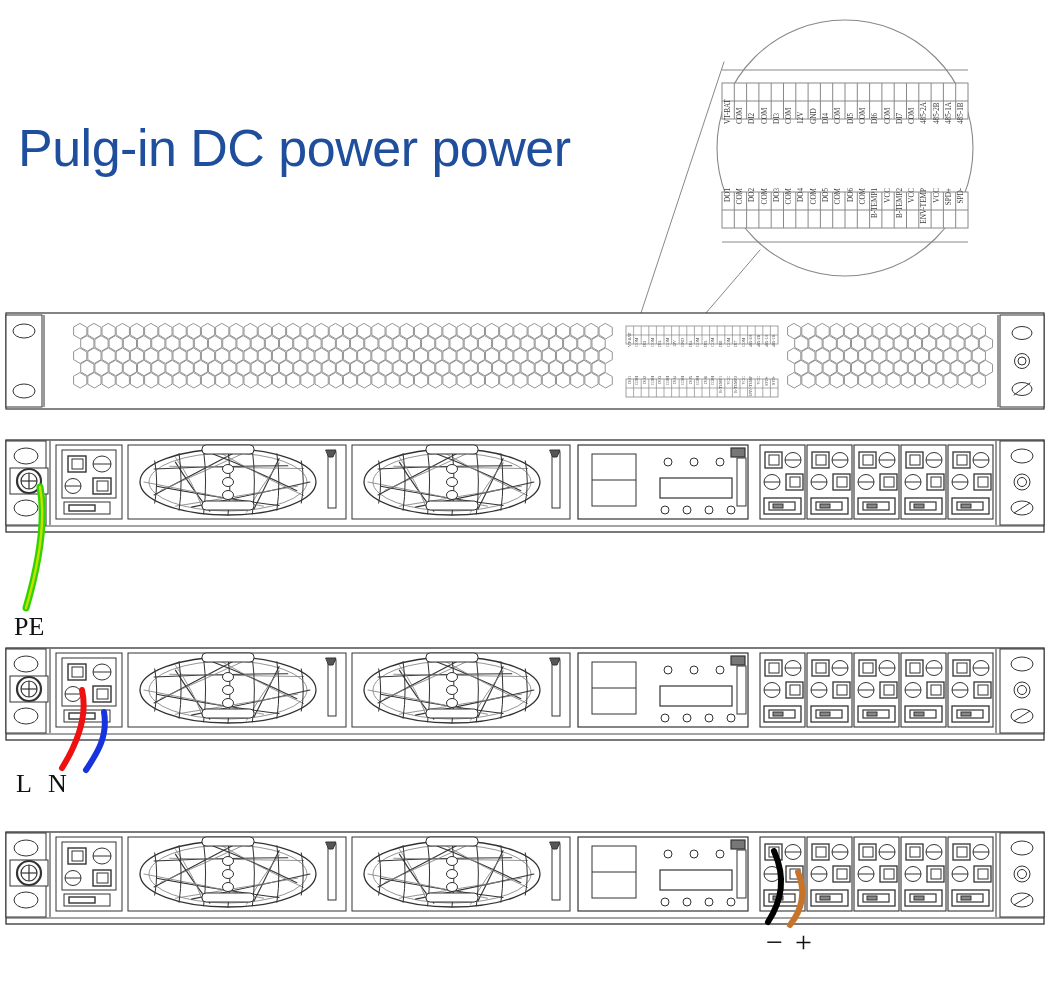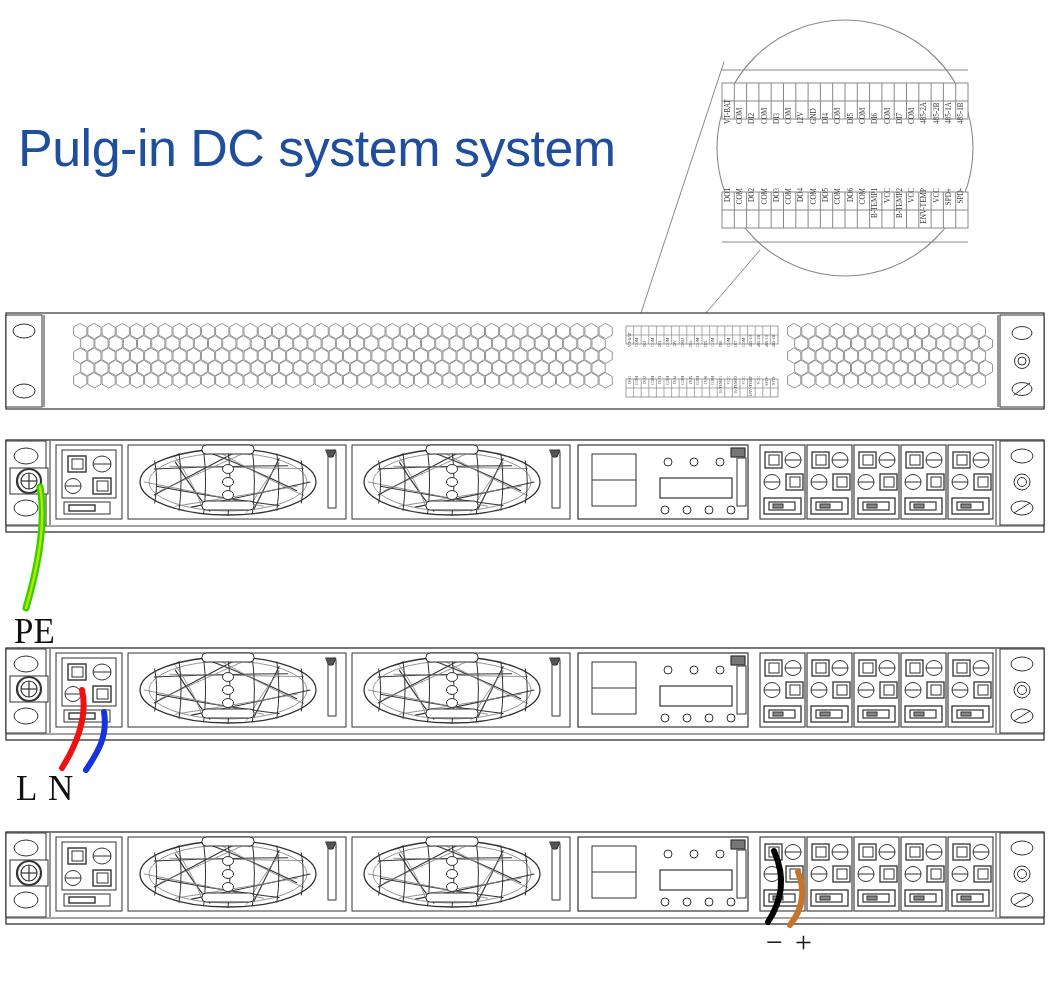--- a/index.html
+++ b/index.html
@@ -11,35 +11,35 @@
   #stage{position:absolute;left:0;top:0;width:1050px;height:1000px;}
   .title{
     position:absolute;left:18px;top:118px;
     font-family:"Liberation Sans", sans-serif;
     font-size:52px;font-weight:400;color:#1f4e9c;
     letter-spacing:-0.5px;white-space:nowrap;
   }
   .wirelabel{
     position:absolute;
     font-family:"Liberation Serif", serif;
-    font-size:35px;color:#111;white-space:nowrap;
+    font-size:26px;color:#111;white-space:nowrap;
   }
   .wirelabel.sym{font-size:30px;}
   svg{position:absolute;left:0;top:0;}
   .termlbl{
     font-family:"Liberation Serif", serif;
     fill:#3a3a3a;
   }
 </style>
 </head>
 <body>
 
 <div id="stage">
 
-  <div class="title">Pulg-in DC system system</div>
+  <div class="title">Pulg-in DC power power</div>
 
   <svg id="art" width="1050" height="1000" viewBox="0 0 1050 1000">
       <g>
         <path d="M 636,328 L 724,62" fill="none" stroke="#888888" stroke-width="1" stroke-linecap="round"></path>
         <path d="M 700,320 L 760,250" fill="none" stroke="#888888" stroke-width="1" stroke-linecap="round"></path>
         <circle cx="845" cy="148" r="128" fill="#fff" stroke="#888888" stroke-width="1.1"></circle>
         <line x1="722" y1="70" x2="968" y2="70" stroke="#888888" stroke-width="1"></line>
         <line x1="722" y1="242" x2="968" y2="242" stroke="#888888" stroke-width="1"></line>
         <g>
           <rect x="722" y="83" width="246" height="36" rx="0" ry="0" fill="#fff" stroke="#888888" stroke-width="1"></rect>

